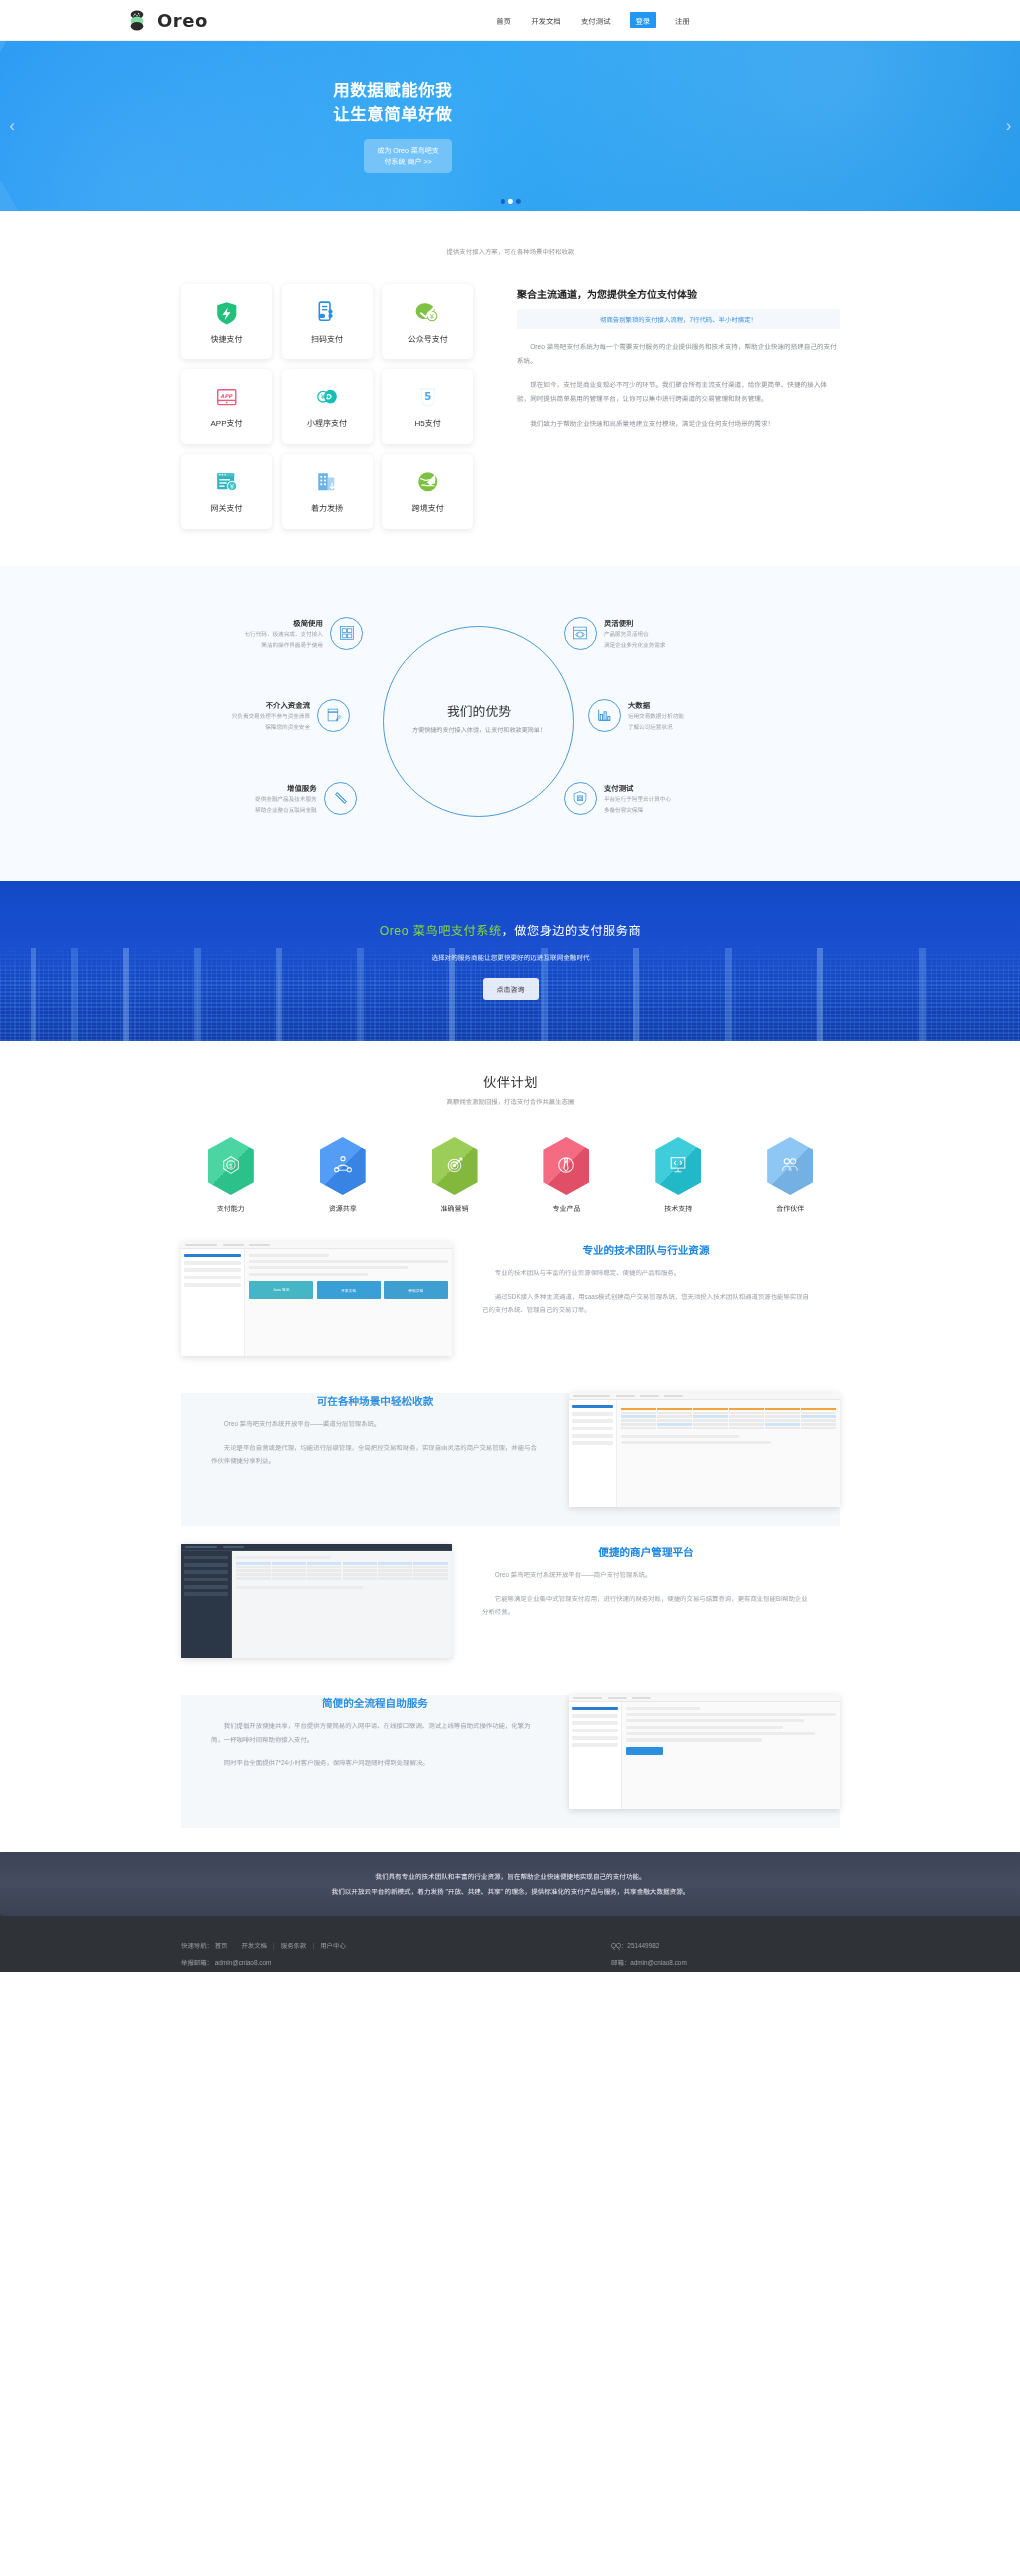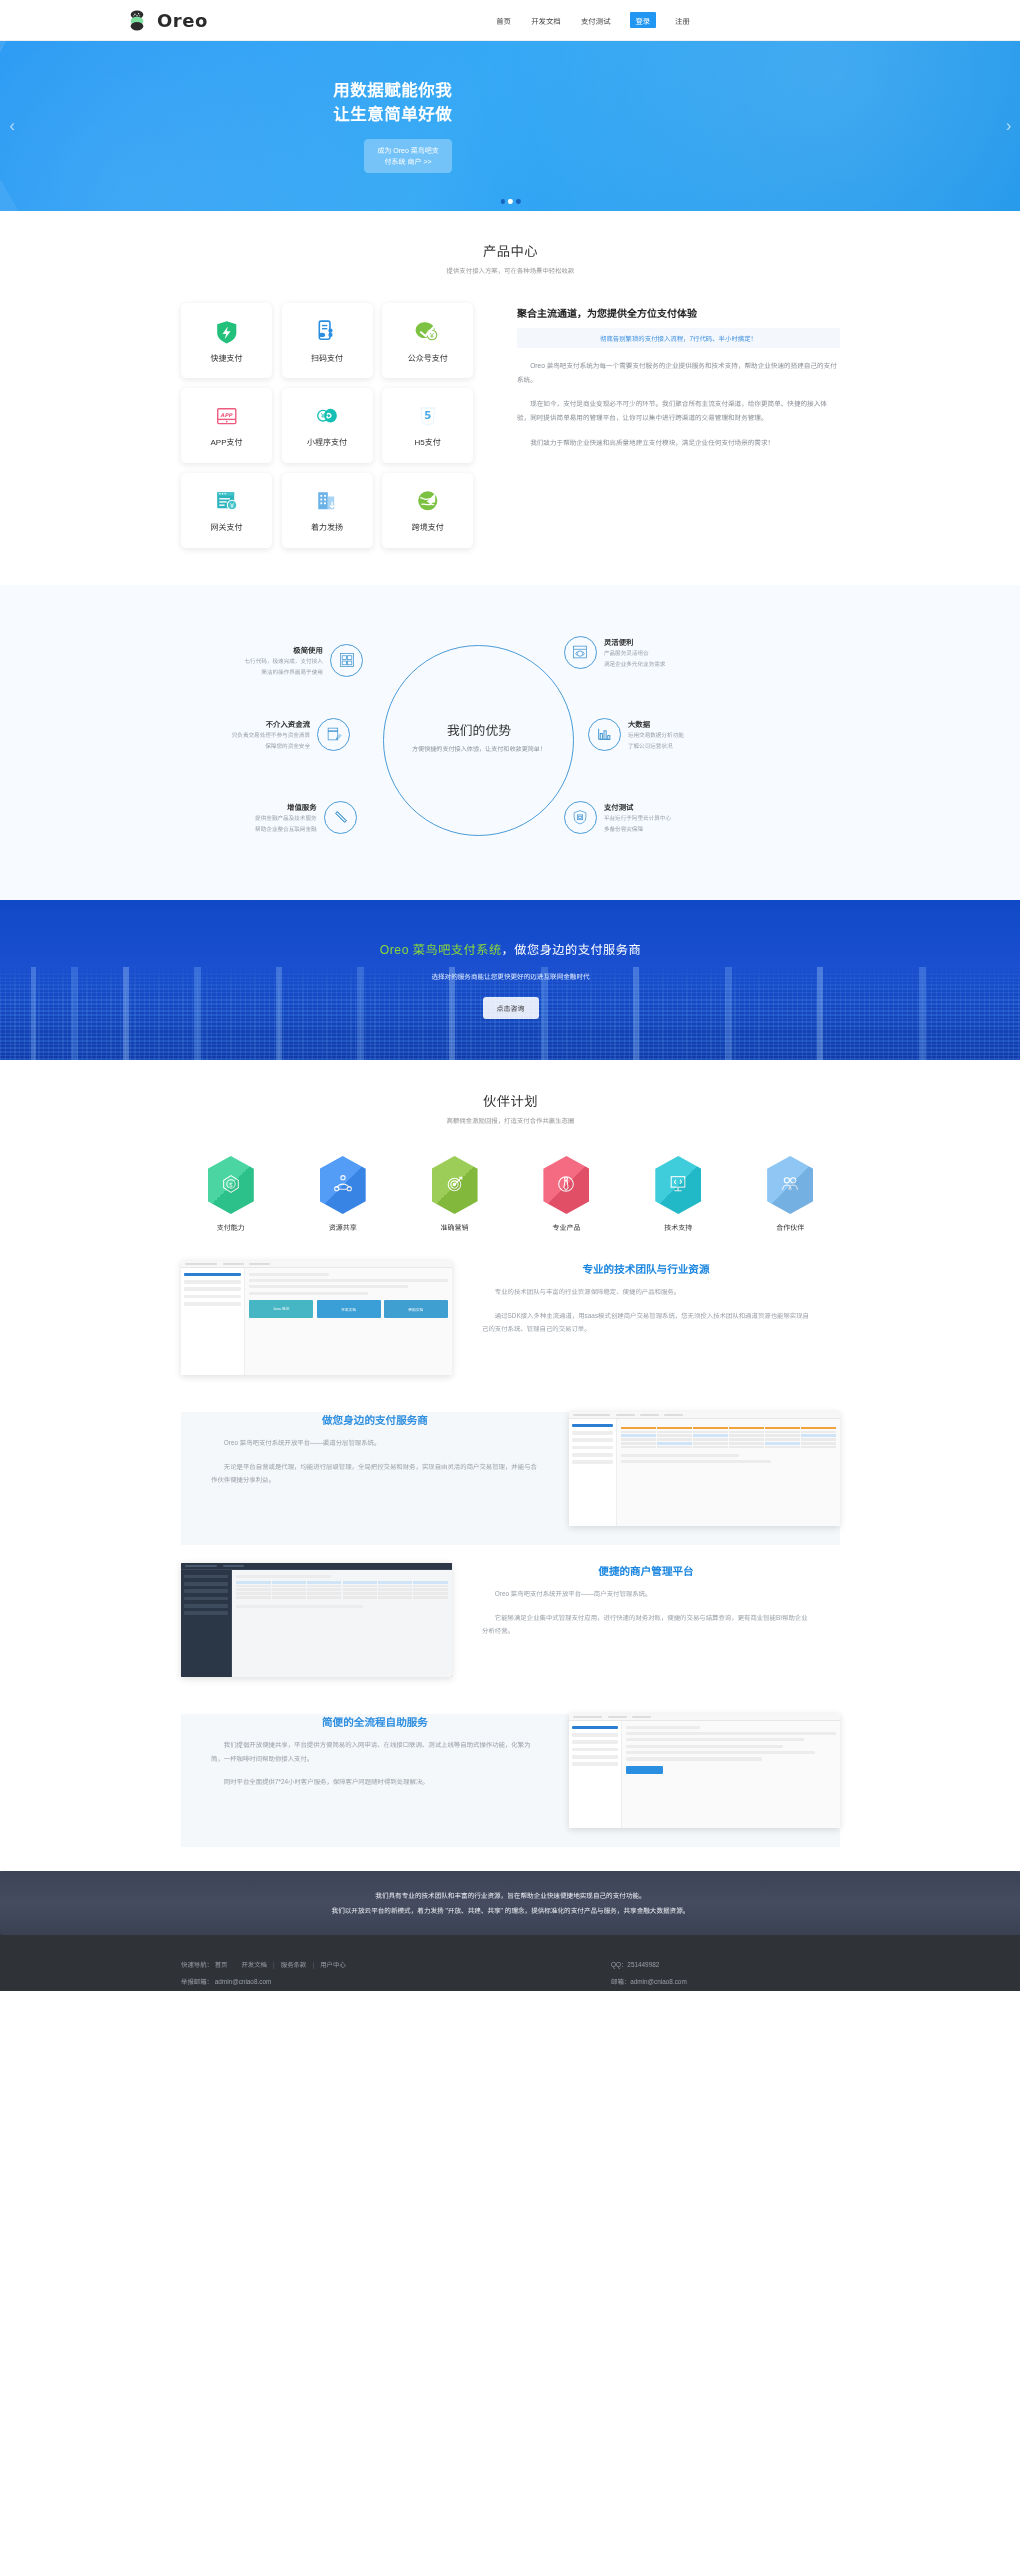--- a/index.html
+++ b/index.html
@@ -279,21 +279,20 @@
   </div>
   <div class="dots">
     <i></i>
     <i class="on"></i>
     <i></i>
   </div>
 </section>
 
 <section class="product">
   <div class="wrap">
-    <h2 class="sec-title">产品中心</h2>
     <p class="sec-sub">提供支付接入方案，可在各种场景中轻松收款</p>
 
     <div class="product-body">
       <div class="prod-grid">
 
         <div class="prod-card">
           <span class="prod-icon">
             <svg width="25.5" height="25.5" viewBox="0 0 48 48">
                 <path d="M24 4 L42 10 v16c0 10-8 16-18 20C14 42 6 36 6 26V10z" fill="#22c07a"></path>
                 <path d="M26 14 l-10 14h7l-3 10 11-15h-7z" fill="#fff"></path>
@@ -426,21 +425,21 @@
 
 <section class="advantages">
   <div class="adv-stage">
     <div class="adv-ring"></div>
 
     <div class="adv-center">
       <h3>我们的优势</h3>
       <p>方便快捷的支付接入体验，让支付和收款更简单！</p>
     </div>
 
-    <div class="adv-node leftside" style="left:0px; top:28px;">
+    <div class="adv-node leftside" style="left:0px; top:20px;">
       <div class="adv-txt">
         <h4>极简使用</h4>
         <p>七行代码，极速完成，支付接入</p>
         <p>简洁的操作界面易于使用</p>
       </div>
       <span class="bubble">
         <svg width="16" height="16" viewBox="0 0 30 30" fill="none" stroke="#3e93d0" stroke-width="1.4">
           <rect x="3" y="3" width="24" height="24"></rect>
             <rect x="6" y="7" width="8" height="7"></rect>
             <rect x="16" y="7" width="8" height="7"></rect>
@@ -665,21 +664,21 @@
       </div>
       <div class="copy">
         <h3>专业的技术团队与行业资源</h3>
         <p>专业的技术团队与丰富的行业资源保障稳定、便捷的产品和服务。</p>
         <p>通过SDK接入多种主流通道，用saas模式创建商户交易管理系统，您无须投入技术团队和通道资源也能够实现自己的支付系统、管理自己的交易订单。</p>
       </div>
     </div>
 
     <div class="block tinted">
       <div class="copy">
-        <h3>做您身边的支付服务商</h3>
+        <h3>可在各种场景中轻松收款</h3>
         <p>Oreo 菜鸟吧支付系统开放平台——渠道分层管理系统。</p>
         <p>无论是平台自营或是代理，均能进行层级管理，全局把控交易和财务，实现自由灵活的商户交易管理，并能与合作伙伴便捷分享利益。</p>
       </div>
       <div class="shot">
         <div class="mock">
           <div class="mock-top">
               <i style="width:37px"></i>
               <i style="width:19px"></i>
               <i style="width:19px"></i>
               <i style="width:19px"></i>

